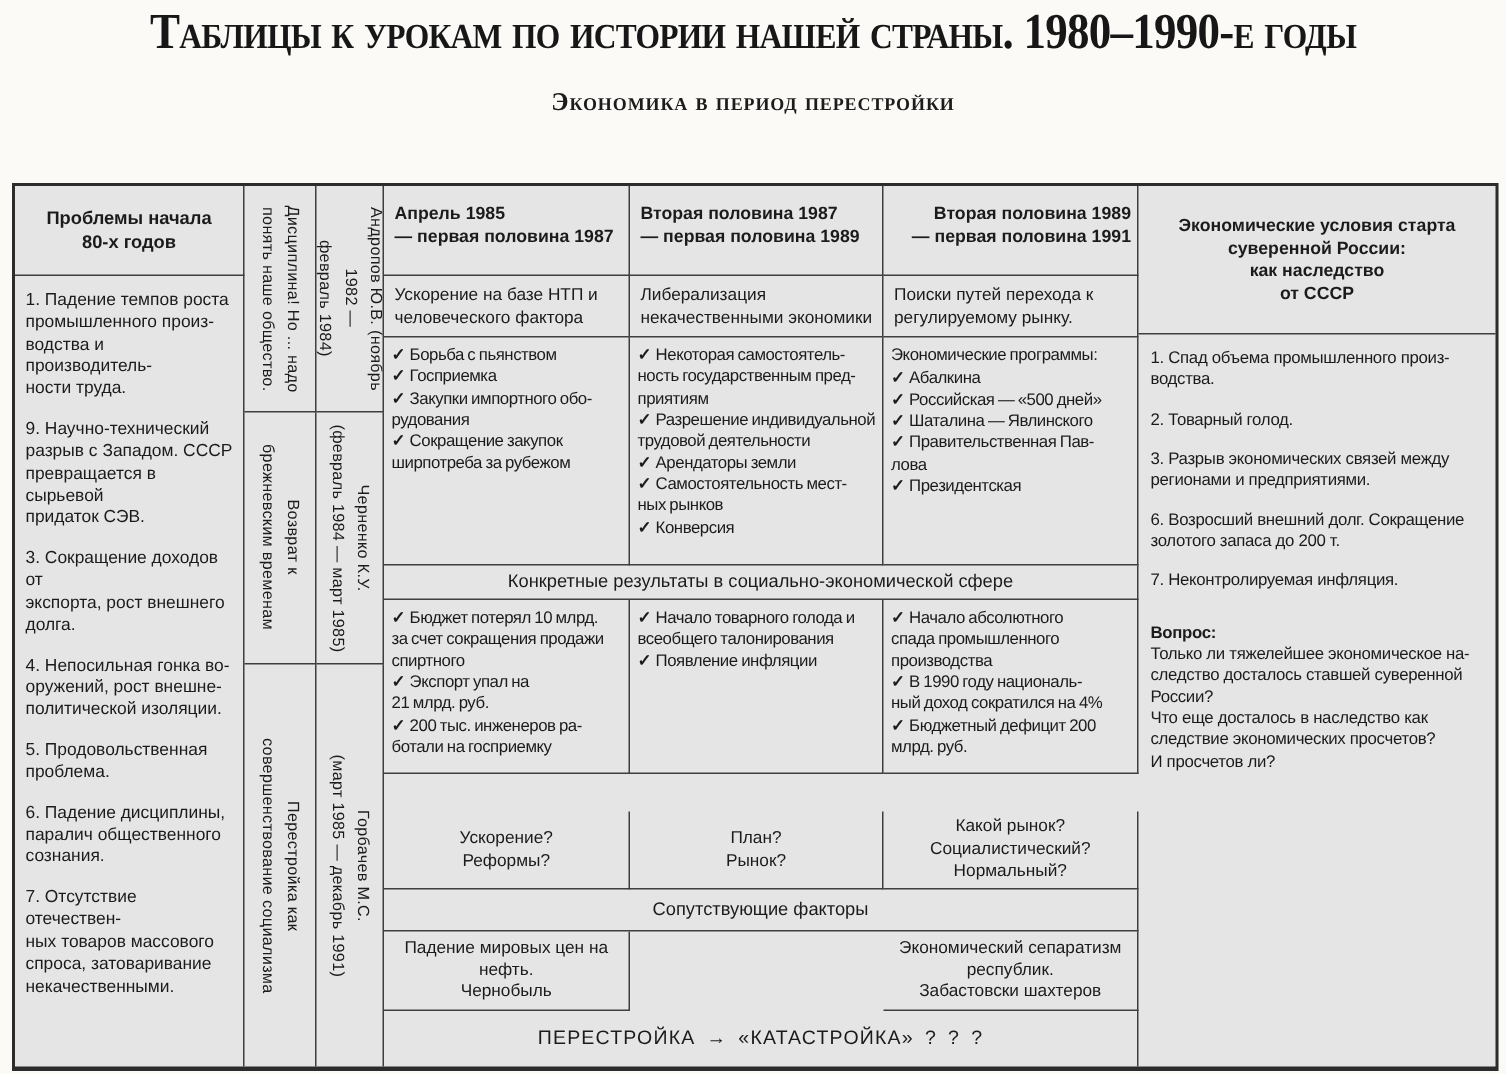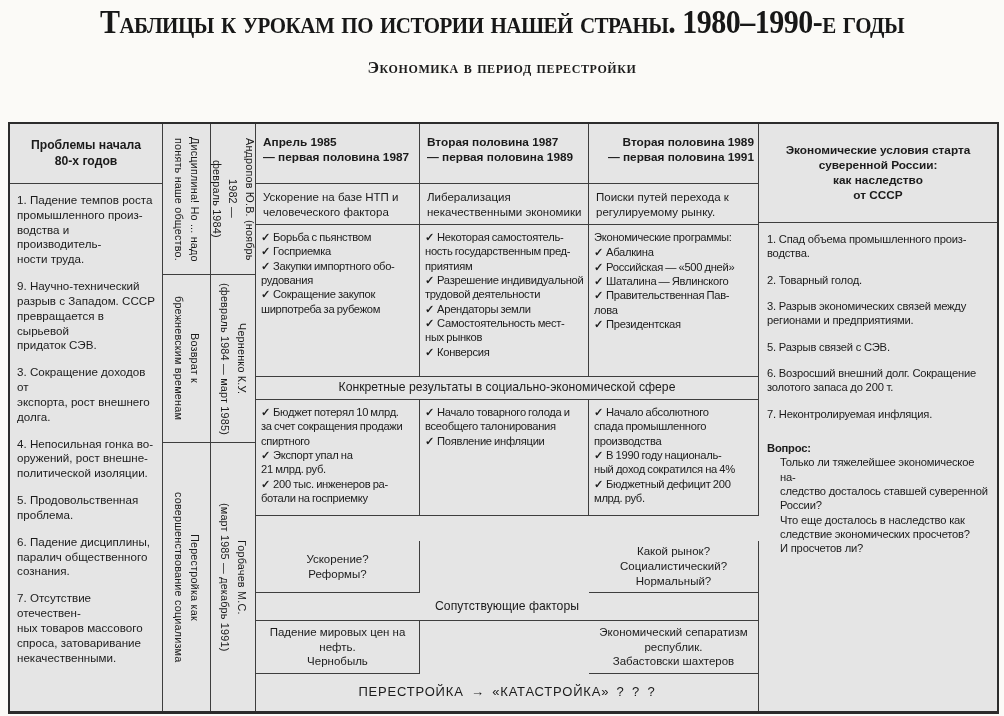--- a/index.html
+++ b/index.html
@@ -93,21 +93,21 @@
   .g1 { left:246px; top:497px; width:164px; height:53px; }
   .g2 { left:410px; top:497px; width:169px; height:53px; }
   .g3 { left:579px; top:497px; width:170px; height:53px; }
 
   
   .lh { left:749px; top:0; width:238px; height:99px; border-right:none; font-size:11.8px; }
   .lb { left:749px; top:99px; width:238px; height:488px; border-right:none; border-bottom:none;
         padding:9px 6px 0 8px; font-size:11.2px; letter-spacing:-0.2px; }
   .litem { white-space:pre-line; margin-bottom:12px; }
   .qlabel { font-weight:700; margin-top:20px; }
-  .qtext { white-space:pre-line;margin-left:13px; }
+  .qtext { white-space:pre-line; }
 </style>
 </head>
 <body>
 
 <div>
 
   <div class="title">Таблицы к урокам по истории нашей страны. 1980–1990-е годы</div>
   <div class="subtitle">Экономика в период перестройки</div>
 
   <div class="tbl">
@@ -230,20 +230,22 @@
 производства</span></div>
       <div class="mi"><span class="chk">✓</span><span class="mit">В 1990 году националь-
 ный доход сократился на 4%</span></div>
       <div class="mi"><span class="chk">✓</span><span class="mit">Бюджетный дефицит 200
 млрд. руб.</span></div>
     </div>
 
 
     <div class="cell a1 ctr pre">Ускорение?
 Реформы?</div>
+    <div class="cell a2 ctr pre">План?
+Рынок?</div>
     <div class="cell a3 ctr pre">Какой рынок?
 Социалистический?
 Нормальный?</div>
 
     <div class="cell b3 ctr band">Сопутствующие факторы</div>
 
     <div class="cell g1 ctr pre">Падение мировых цен на нефть.
 Чернобыль</div>
     <div class="cell g3 ctr pre">Экономический сепаратизм
 республик.
@@ -254,21 +256,20 @@
     <div class="cell lh ctr bold pre">Экономические условия старта
 суверенной России:
 как наследство
 от СССР</div>
     <div class="cell lb">
       <div class="litem">1. Спад объема промышленного произ-
 водства.</div>
       <div class="litem">2. Товарный голод.</div>
       <div class="litem">3. Разрыв экономических связей между
 регионами и предприятиями.</div>
-      <div class="litem">5. Разрыв связей с СЭВ.</div>
       <div class="litem">6. Возросший внешний долг. Сокращение
 золотого запаса до 200 т.</div>
       <div class="litem">7. Неконтролируемая инфляция.</div>
       <div class="qlabel">Вопрос:</div>
       <div class="qtext">Только ли тяжелейшее экономическое на-
 следство досталось ставшей суверенной
 России?
 Что еще досталось в наследство как
 следствие экономических просчетов?
 И просчетов ли?</div>

